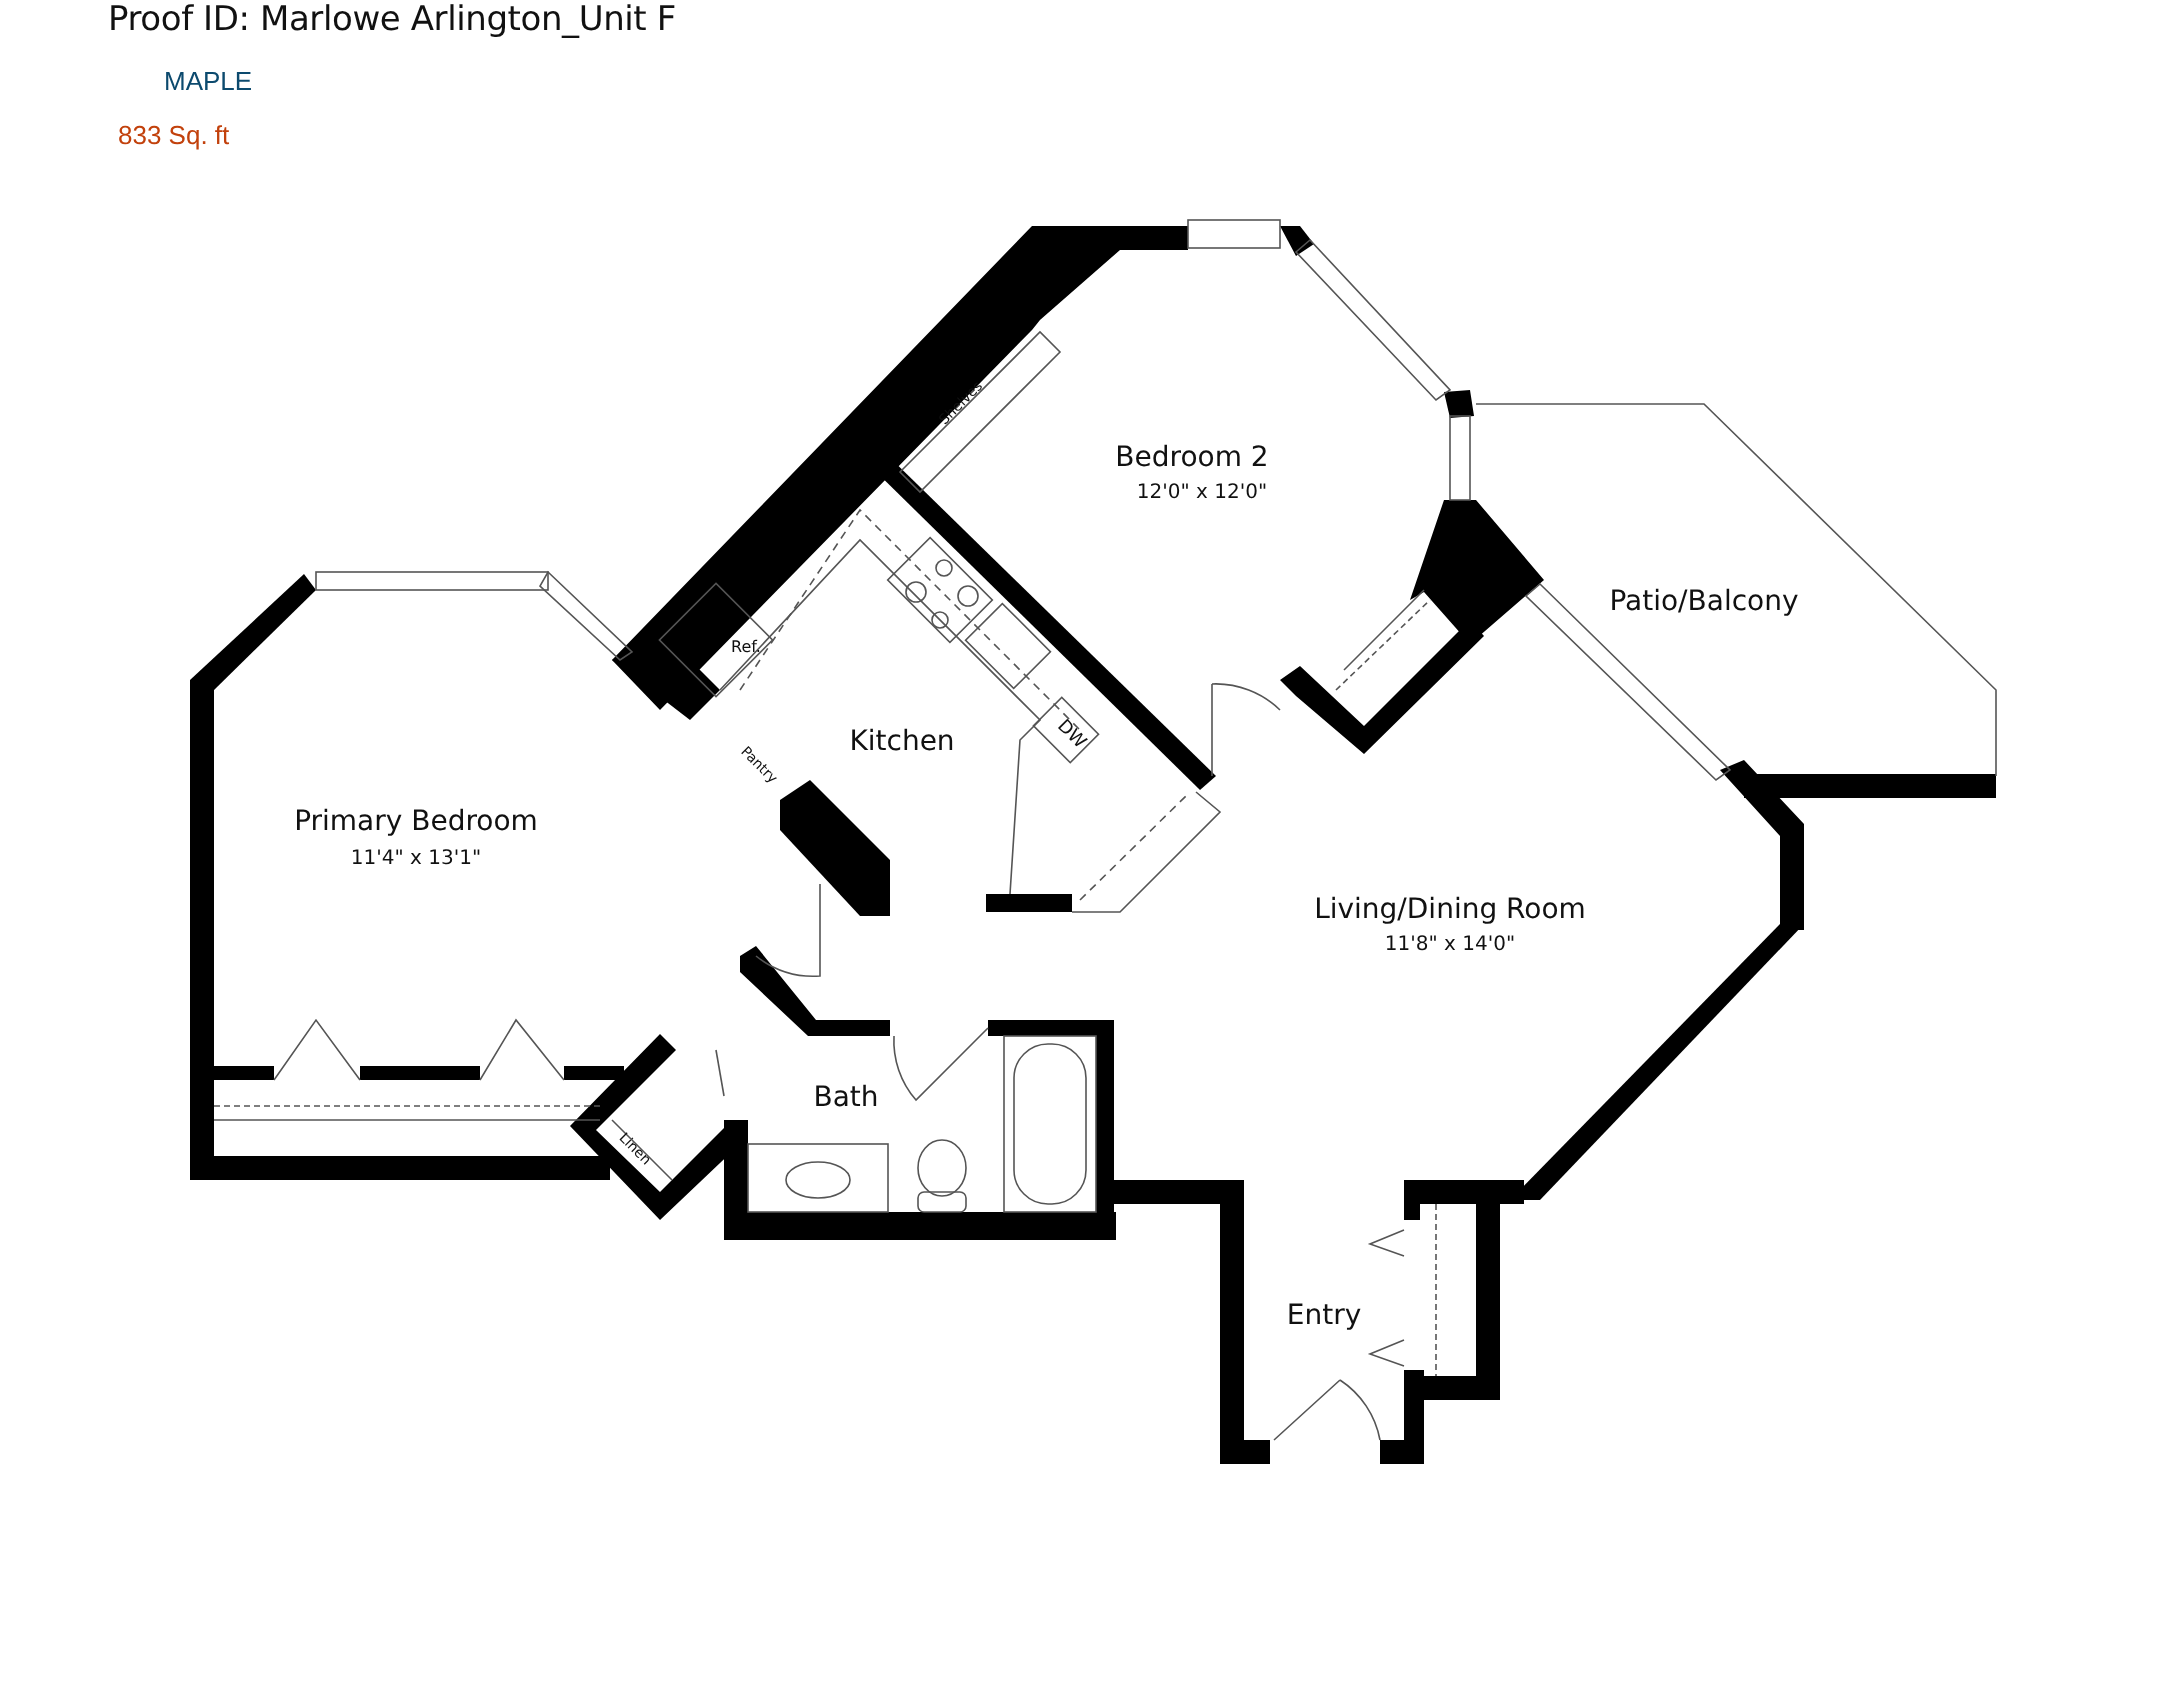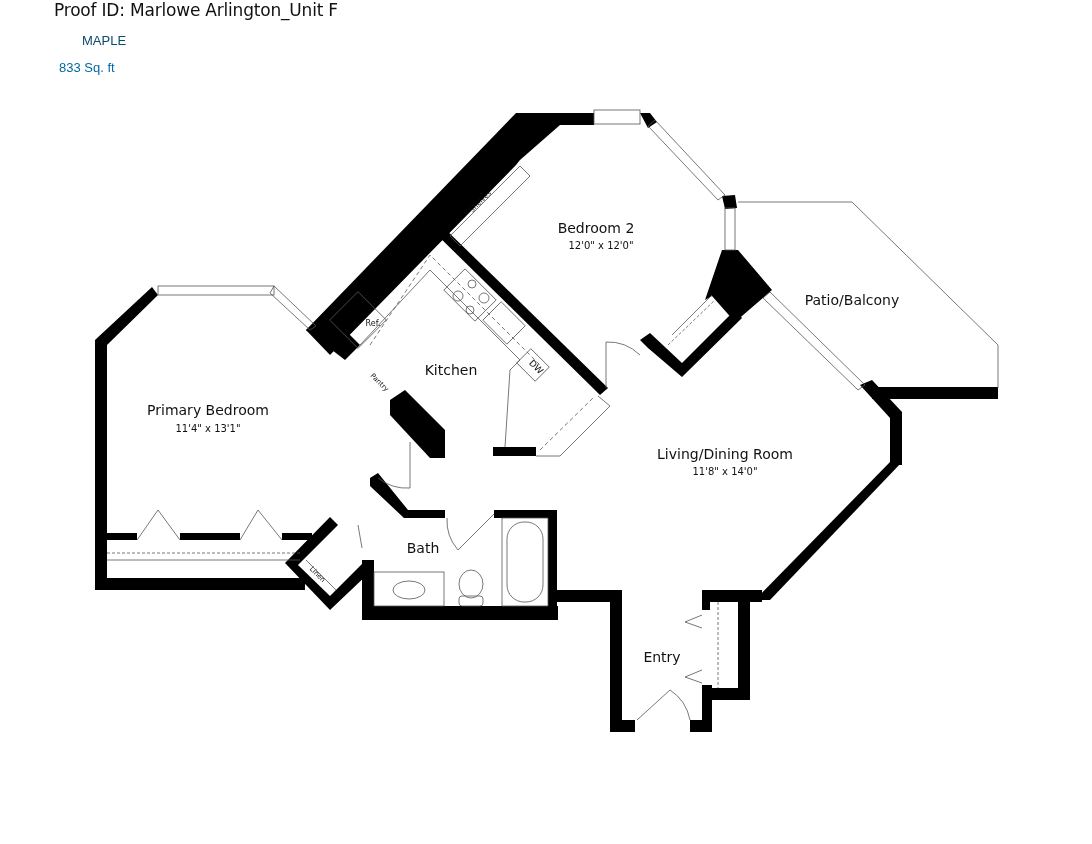--- a/index.html
+++ b/index.html
@@ -1,19 +1,19 @@
 <!DOCTYPE html>
 <html><head>
   <meta charset="utf-8">
   <style>
     html, body { margin: 0; padding: 0; background: #ffffff; }
     body { width: 1092px; height: 844px; position: relative; overflow: hidden; font-family: "DejaVu Sans", sans-serif; }
     .title { position: absolute; left: 54px; top: 0px; font-size: 17px; color: #111; white-space: nowrap; font-family: "DejaVu Sans", sans-serif; letter-spacing: -0.2px; }
     .sub1 { position: absolute; left: 59px; top: 33px; font-size: 13px; color: #0c4a6e; font-family: "Liberation Sans", sans-serif; margin-left: 23px; }
-    .sub2 { position: absolute; left: 59px; top: 60px; font-size: 13px; color: #0369a1; font-family: "Liberation Sans", sans-serif; text-align: right; }
+    .sub2 { position: absolute; left: 59px; top: 60px; font-size: 13px; color: #c2410c; font-family: "Liberation Sans", sans-serif; text-align: right; }
     svg.plan { position: absolute; left: 0; top: 0; }
     .room-name { font-family: "DejaVu Sans", sans-serif; font-size: 14px; fill: #111; }
     .room-dim { font-family: "DejaVu Sans", sans-serif; font-size: 10px; fill: #111; }
     .tiny { font-family: "DejaVu Sans", sans-serif; font-size: 7px; fill: #111; }
   </style>
 </head>
 <body>
 
 <div>
   <div class="title">Proof ID: Marlowe Arlington_Unit F</div>

